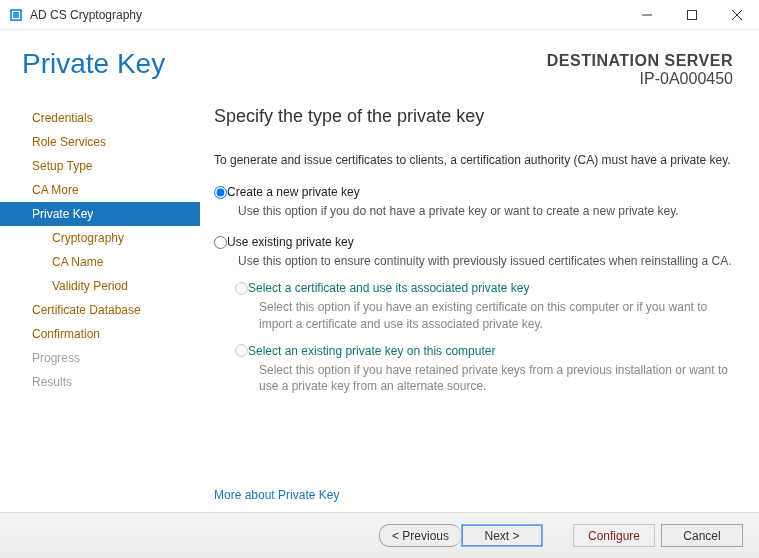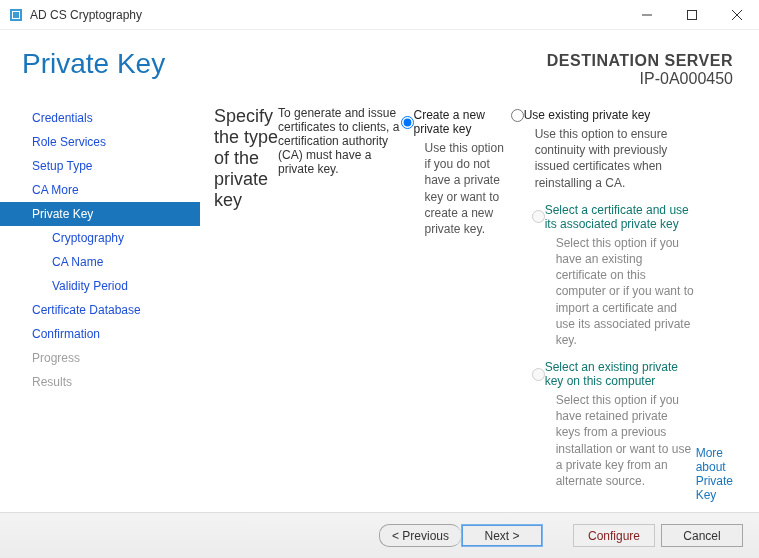--- a/index.html
+++ b/index.html
@@ -62,34 +62,34 @@
     display: flex;
     overflow: hidden;
   }
   .sidebar {
     width: 200px;
     padding-top: 8px;
     font-size: 12px;
   }
   .sidebar .step {
     padding: 5px 10px 5px 32px;
-    color: #1d4ed8;
+    color: #a16207;
     cursor: pointer;
   }
   .sidebar .step.selected {
     background: #1a75bb;
     color: #fff;
   }
   .sidebar .step.child { padding-left: 52px; }
   .sidebar .step.disabled { color: #9e9e9e; cursor: default; }
   .main {
     flex: 1;
     padding: 8px 26px 10px 14px;
     display: flex;
-    flex-direction: row;
+    flex-direction: column;
   }
   .main h2 {
     font-size: 18px;
     font-weight: 400;
     color: #333;
     margin-bottom: 26px;
   }
   .intro {
     font-size: 12px;
     color: #333;

